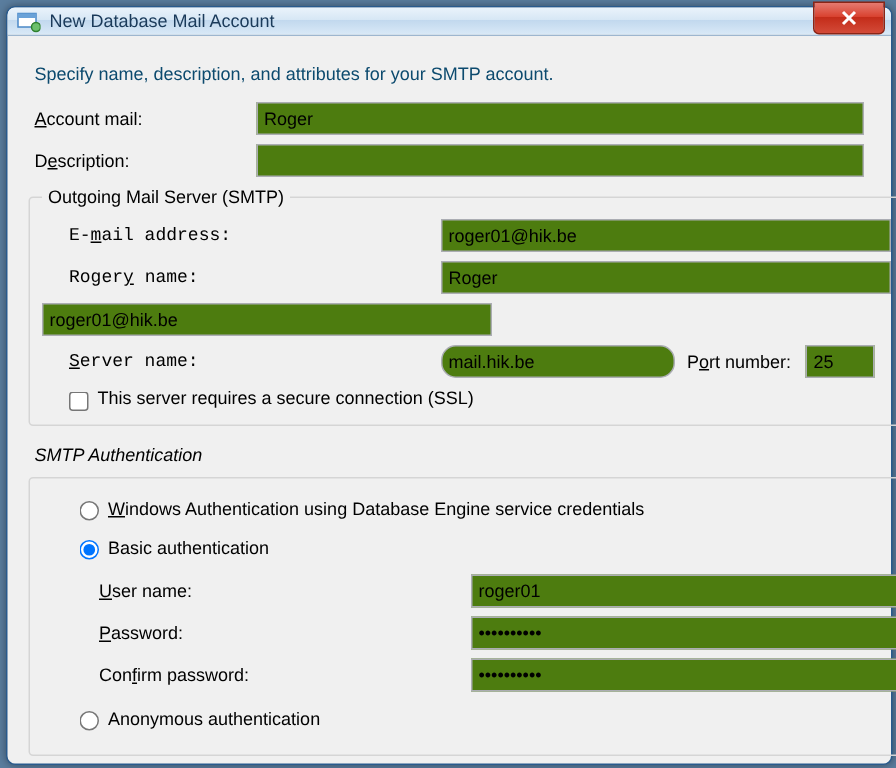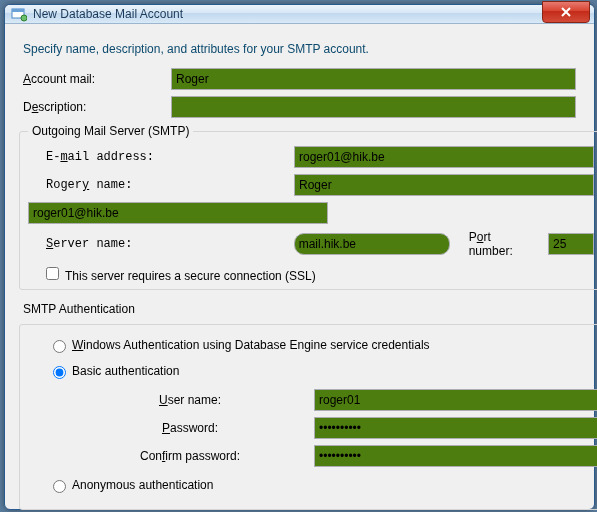--- a/index.html
+++ b/index.html
@@ -47,43 +47,43 @@
   .close-btn svg { width: 10px; height: 10px; }
   .content {
     flex: 1;
     padding: 12px 14px 6px 14px;
     display: flex; flex-direction: column;
   }
   .instr { margin: 6px 4px 12px 4px; color: #0c4a6e; }
   .row { display: flex; align-items: center; margin-bottom: 6px; }
   .lbl { width: 148px; padding-left: 4px; }
   .lbl.sub { padding-left: 18px; width: 248px; font-family: Liberation Mono, monospace; }
-  .lbl.sub2 { padding-left: 38px; width: 248px; text-align: center; }
+  .lbl.sub2 { padding-left: 38px; width: 248px; }
   .underline-letter { text-decoration: underline; }
   input[type=text], input[type=password] {
     border: 1px solid #abadb3;
     height: 18px; padding: 1px 4px;
     font-family: inherit; font-size: 12px;
     background: #4d7c0f;
   }
   .txt-wide { flex: 1; margin-right: 4px; }
   .txt-mid { width: 290px; }
   .txt-port { width: 36px; }
   fieldset {
     border: 1px solid #d5d5d5;
     border-radius: 3px;
     margin: 0 0 8px 0; padding: 8px 8px 6px 8px;
   }
   legend { padding: 0 4px; color: #000; margin-top: 39px; }
-  .chk-row { padding-left: 14px; display: flex; align-items: flex-end; margin-top: 4px; }
+  .chk-row { padding-left: 14px; display: flex; align-items: flex-start; margin-top: 4px; }
   .chk-row input { margin-right: 6px; }
-  .smtp-auth-hdr { margin: 4px 4px 8px 4px; }
+  .smtp-auth-hdr { margin: 4px 4px 8px 4px; font-style: italic; }
   .radio-row { padding-left: 20px; display: flex; align-items: center; margin: 10px 0; }
   .radio-row input { margin-right: 6px; }
-  .port-lbl { margin-left: 19px; margin-right: 10px; }
+  .port-lbl { margin-left: 8px; margin-right: 10px; }
 </style>
 </head>
 <body>
 
 <div class="window">
   <div class="titlebar">
     <span class="app-icon">
       <svg viewBox="0 0 16 16">
           <rect x="1" y="3" width="12" height="9" fill="#fff" stroke="#4a88c7"></rect>
           <rect x="1" y="3" width="12" height="3" fill="#6aa2d8"></rect>

